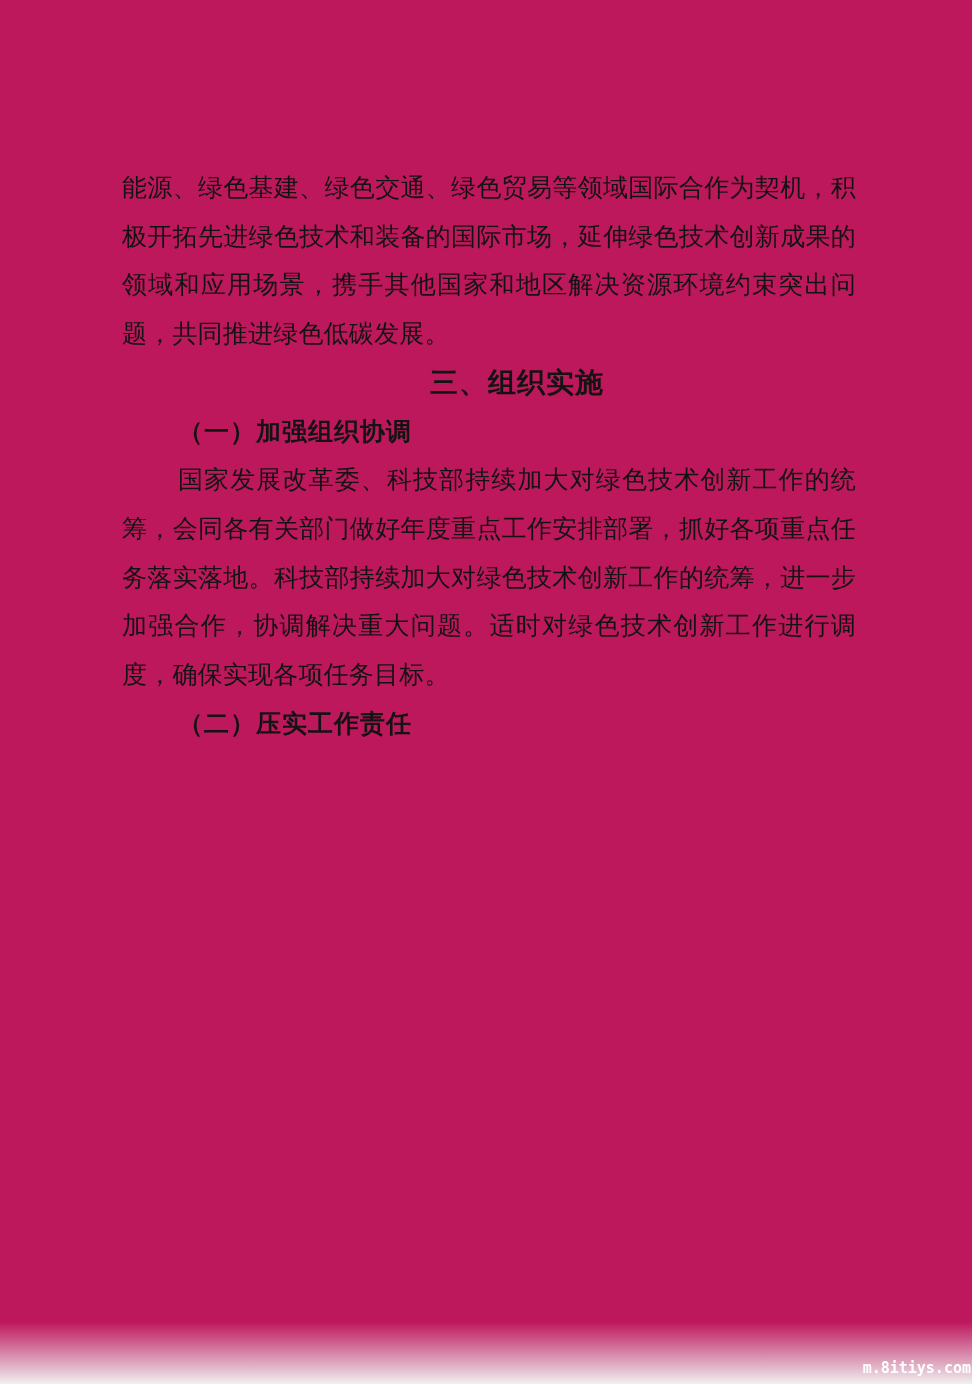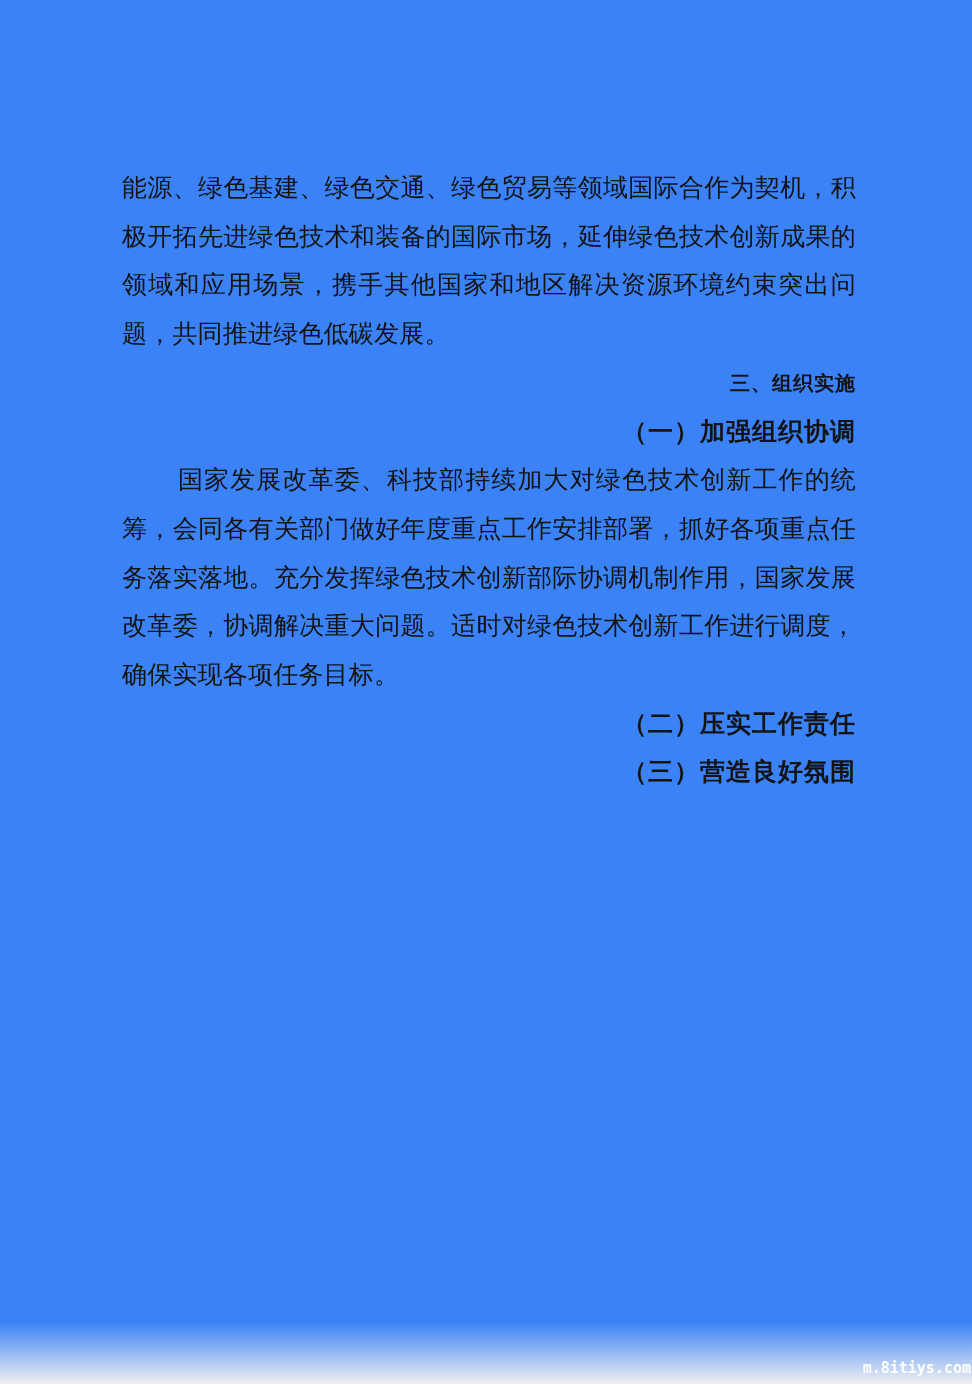--- a/index.html
+++ b/index.html
@@ -4,21 +4,21 @@
 <style>
   html, body {
     margin: 0;
     padding: 0;
     background: #ffffff;
   }
   .screen {
     position: relative;
     width: 972px;
     height: 1384px;
-    background: #3b82f6;
+    background: #be185d;
     overflow: hidden;
     font-family: "Liberation Serif", "DejaVu Serif", serif;
     color: #131313;
   }
   .content {
     position: absolute;
     top: 0;
     left: 122px;
     width: 734px;
     padding-top: 164px;
@@ -30,36 +30,36 @@
   .para {
     margin: 0;
     text-indent: 56px;
     font-weight: 400;
   }
   .para.no-indent {
     text-indent: 0;
   }
   .heading-1 {
     margin: 0;
-    font-size: 20px;
+    font-size: 28px;
     line-height: 48.7px;
     font-weight: 700;
     font-family: "Liberation Sans", "DejaVu Sans", sans-serif;
     text-indent: 56px;
     letter-spacing: 1px;
-    text-align: right;
+    text-align: center;
   }
   .heading-2 {
     margin: 0;
     font-size: 25px;
     line-height: 48.7px;
     font-weight: 700;
     text-indent: 56px;
     letter-spacing: 1px;
-    text-align: right;
+    text-align: left;
   }
   .bottom-fade {
     position: absolute;
     left: 0;
     right: 0;
     bottom: 0;
     height: 62px;
     background: linear-gradient(180deg, rgba(240,240,241,0) 0%, #f0f0f1 100%);
     pointer-events: none;
   }
@@ -80,26 +80,25 @@
 <div class="screen">
 
   <div class="content">
 
     <p class="para no-indent">能源、绿色基建、绿色交通、绿色贸易等领域国际合作为契机，积极开拓先进绿色技术和装备的国际市场，延伸绿色技术创新成果的领域和应用场景，携手其他国家和地区解决资源环境约束突出问题，共同推进绿色低碳发展。</p>
 
     <h2 class="heading-1">三、组织实施</h2>
 
     <h3 class="heading-2">（一）加强组织协调</h3>
 
-    <p class="para">国家发展改革委、科技部持续加大对绿色技术创新工作的统筹，会同各有关部门做好年度重点工作安排部署，抓好各项重点任务落实落地。充分发挥绿色技术创新部际协调机制作用，国家发展改革委，协调解决重大问题。适时对绿色技术创新工作进行调度，确保实现各项任务目标。</p>
+    <p class="para">国家发展改革委、科技部持续加大对绿色技术创新工作的统筹，会同各有关部门做好年度重点工作安排部署，抓好各项重点任务落实落地。科技部持续加大对绿色技术创新工作的统筹，进一步加强合作，协调解决重大问题。适时对绿色技术创新工作进行调度，确保实现各项任务目标。</p>
 
     <h3 class="heading-2">（二）压实工作责任</h3>
 
 
-    <h3 class="heading-2">（三）营造良好氛围</h3>
 
 
   </div>
 
   <div class="bottom-fade"></div>
 
   <div class="watermark">m.8itiys.com</div>
 
 </div>
 

